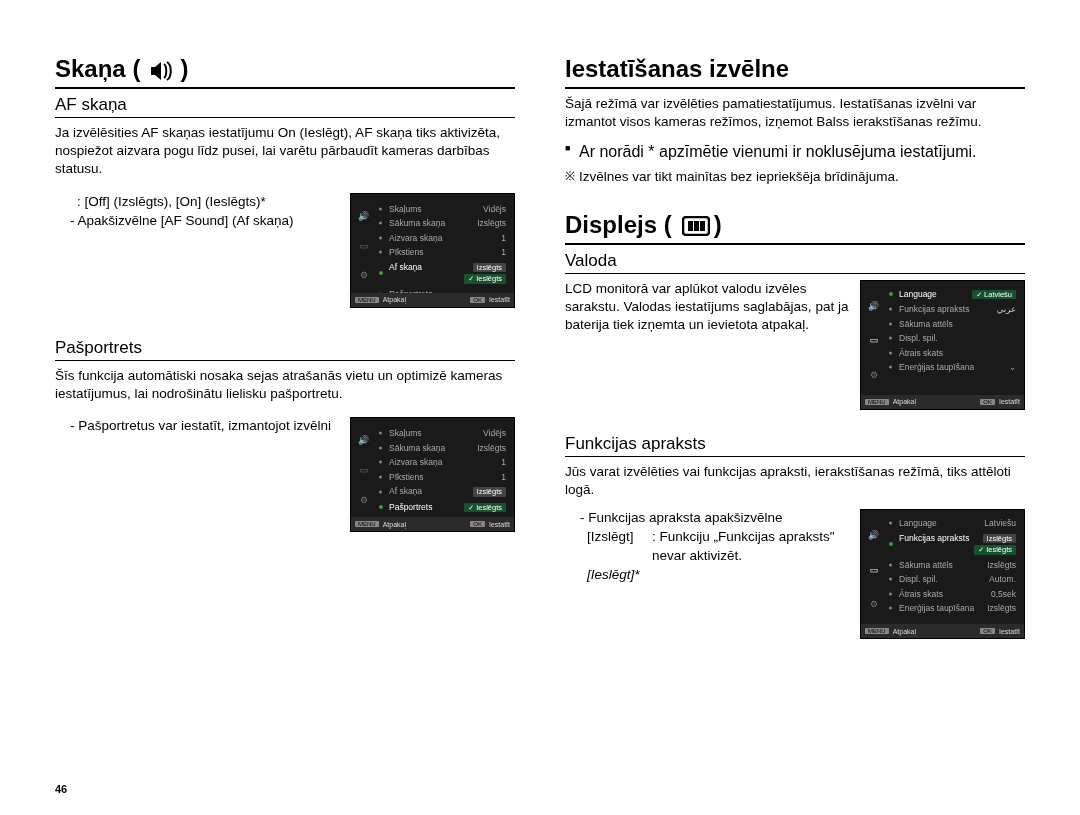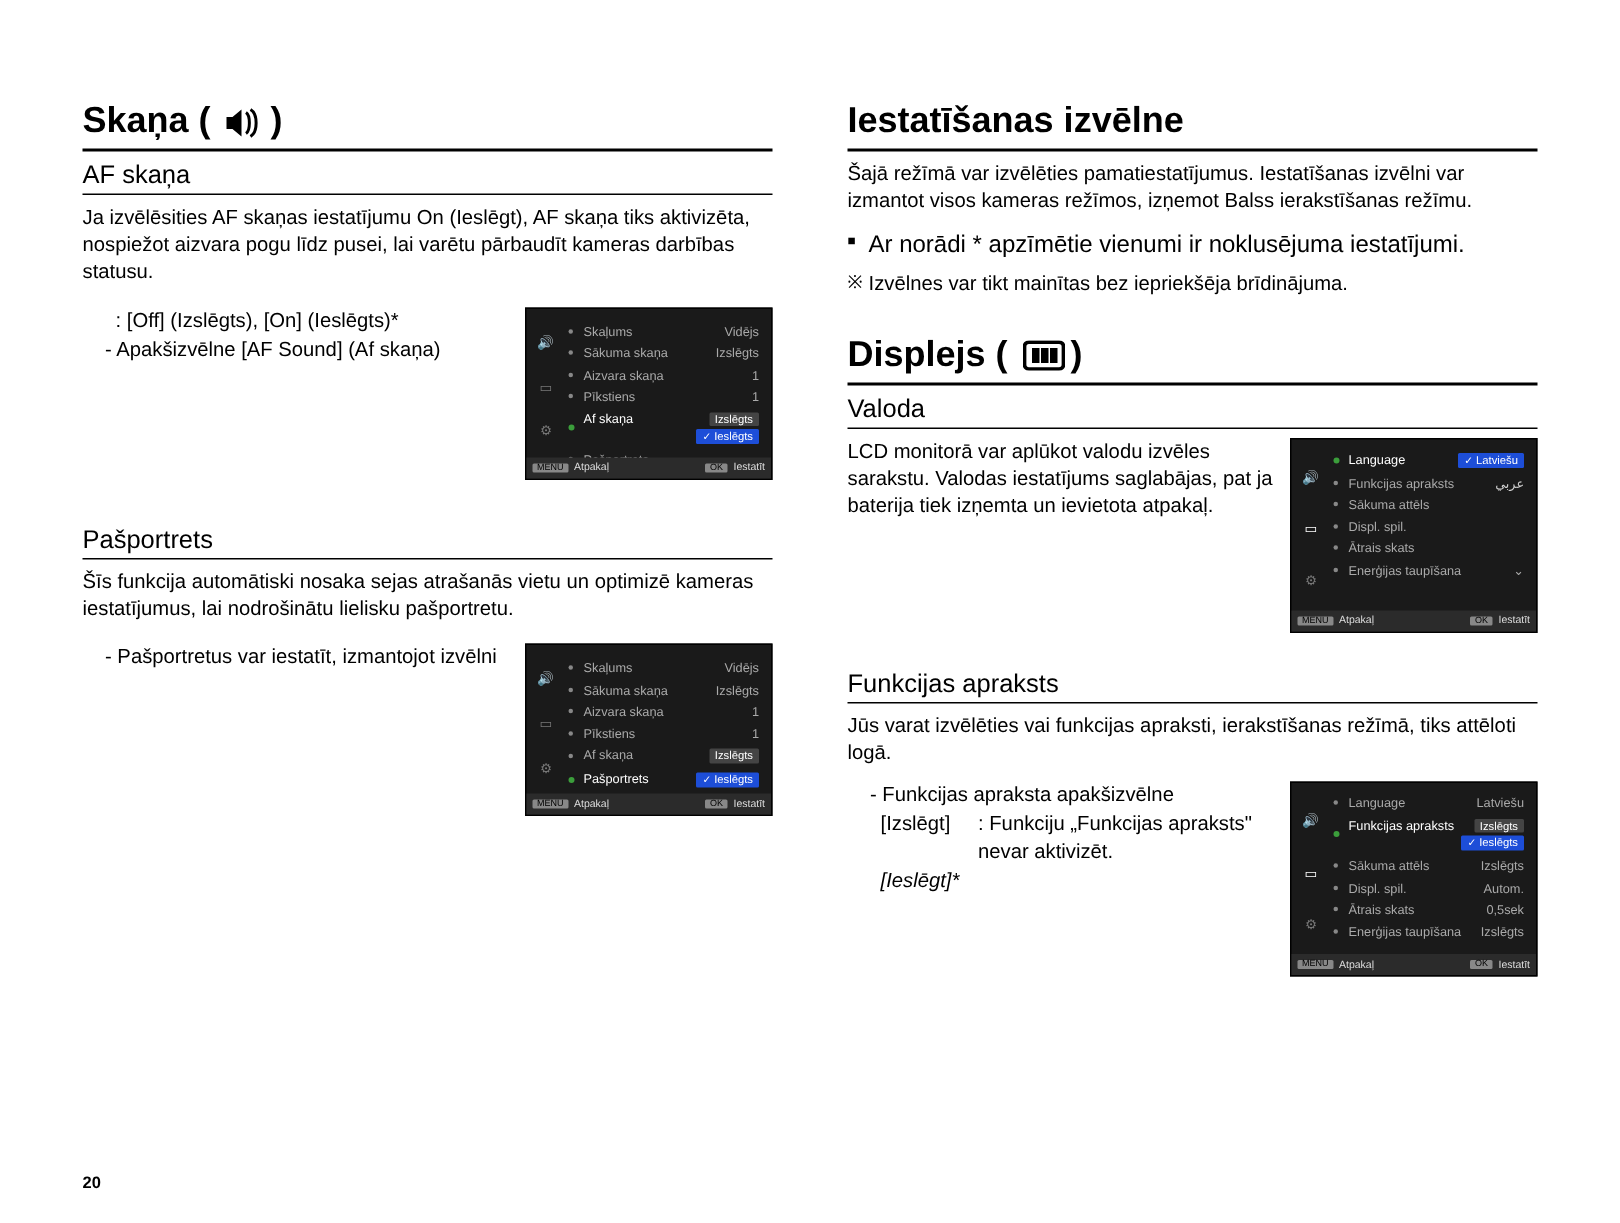--- a/index.html
+++ b/index.html
@@ -7,21 +7,20 @@
     width:1080px; height:815px;
     background:#fff;
     font-family: Arial, Helvetica, sans-serif;
     color:#000;
     position:relative;
   }
   .page {
     display:flex;
     padding:55px 50px 0 55px;
     gap:50px;
-    margin-top:12px;
   }
   .col { width:460px; }
   .section-title {
     font-size:24px; font-weight:bold;
     display:flex; align-items:center;
     border-bottom:2px solid #000;
     padding-bottom:4px; margin-bottom:6px;
   }
   .section-title .icon-sound, .section-title .icon-display {
     margin:0 4px 0 10px;
@@ -62,21 +61,21 @@
     white-space:nowrap;
   }
   .lcd .menu-row::before {
     content:""; position:absolute; left:0; top:50%;
     width:3px; height:3px; border-radius:50%; background:#888;
     transform:translateY(-50%);
   }
   .lcd .menu-row.active { color:#fff; }
   .lcd .menu-row.active::before { background:#3b9e3b; width:4px; height:4px; }
   .lcd .val-box {
-    background:#1d4ed8; color:#fff;
+    background:#14532d; color:#fff;
     font-size:7.5px; padding:1px 4px;
     border-radius:1px;
   }
   .lcd .val-box.check::before { content:"✓"; margin-right:2px; font-size:7px; }
   .lcd .side {
     position:absolute; left:3px; top:8px; bottom:16px; width:20px;
     display:flex; flex-direction:column; align-items:center; justify-content:space-around;
     color:#777;
   }
   .lcd .side span { font-size:9px; }
@@ -350,13 +349,13 @@
           <span>Atpakaļ</span>
           <span style="flex:1"></span>
           <span class="btn">OK</span>
           <span>Iestatīt</span>
         </div>
       </div>
     </div>
   </div>
 </div>
 
-<div class="page-num">20</div>
+<div class="page-num">46</div>
 
 </body></html>

